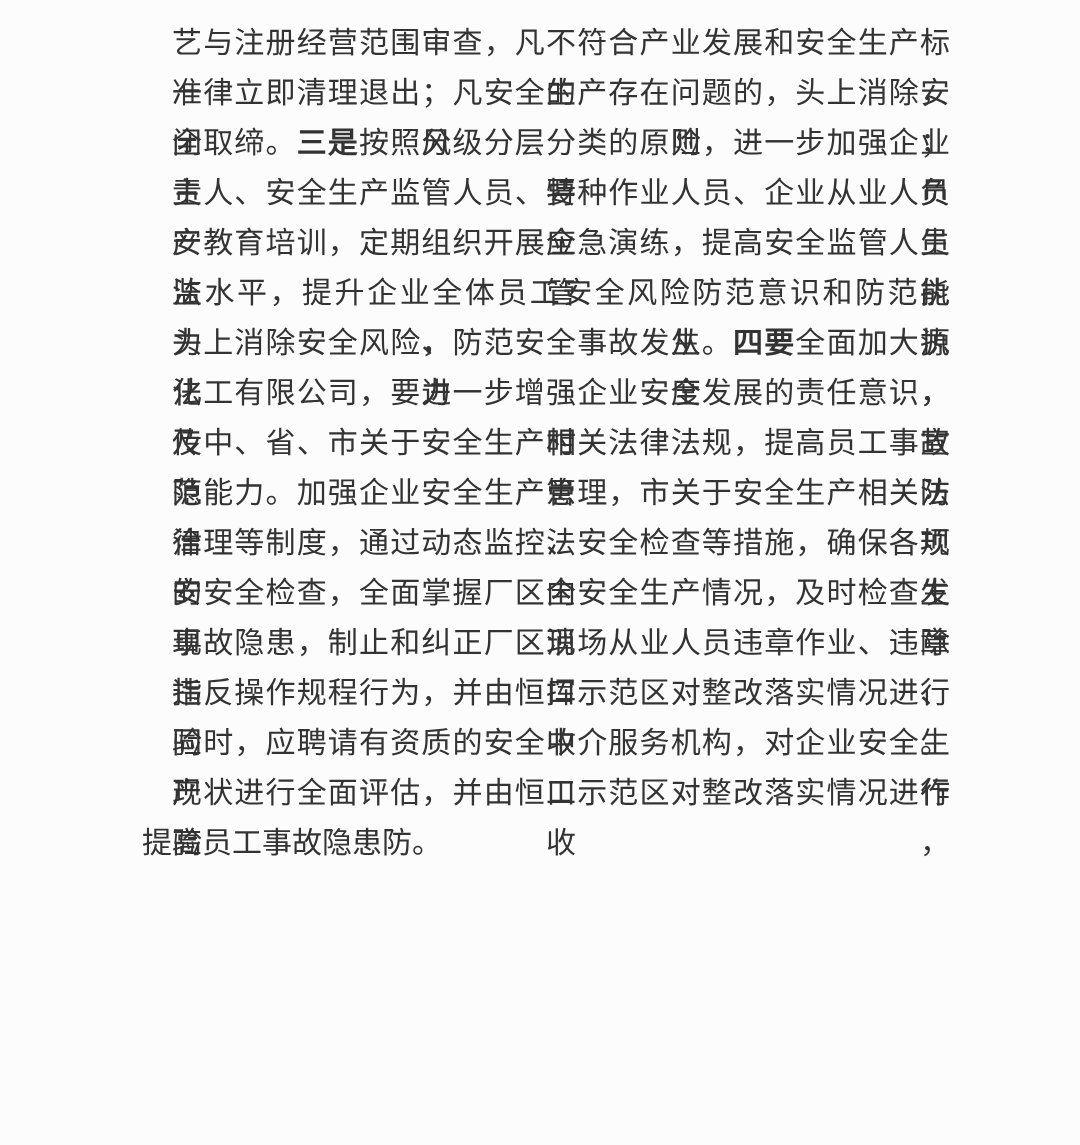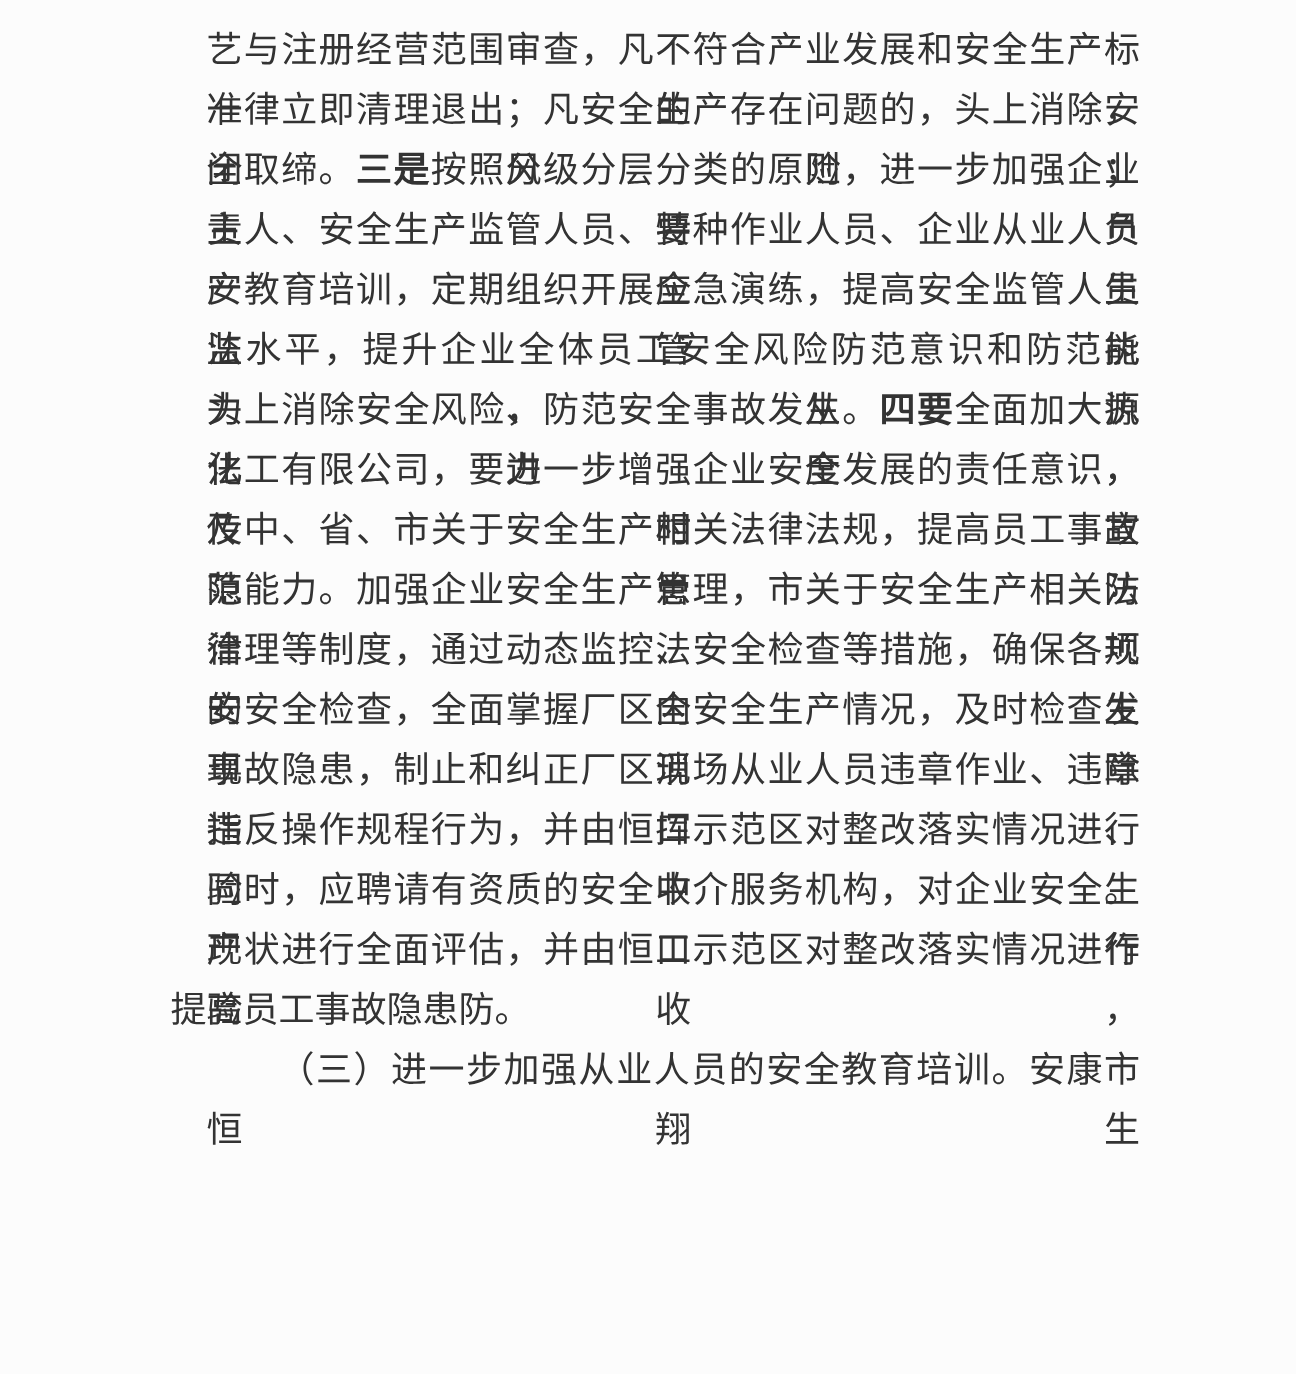--- a/index.html
+++ b/index.html
@@ -60,15 +60,14 @@
       <div class="text-line justify"><span class="run-normal">化工有限公司，要进一步增强企业安全发展的责任意识，及时宣</span></div>
       <div class="text-line justify"><span class="run-normal">传中、省、市关于安全生产相关法律法规，提高员工事故隐患防</span></div>
       <div class="text-line justify"><span class="run-normal">范能力。加强企业安全生产管理，市关于安全生产相关法律法规</span></div>
       <div class="text-line justify"><span class="run-normal">治理等制度，通过动态监控、安全检查等措施，确保各项安全生</span></div>
       <div class="text-line justify"><span class="run-normal">的安全检查，全面掌握厂区内安全生产情况，及时检查发现消除</span></div>
       <div class="text-line justify"><span class="run-normal">事故隐患，制止和纠正厂区现场从业人员违章作业、违章指挥、</span></div>
       <div class="text-line justify"><span class="run-normal">违反操作规程行为，并由恒口示范区对整改落实情况进行验收。</span></div>
       <div class="text-line justify"><span class="run-normal">同时，应聘请有资质的安全中介服务机构，对企业安全生产工作</span></div>
       <div class="text-line justify"><span class="run-normal">现状进行全面评估，并由恒口示范区对整改落实情况进行验收，</span></div>
       <div class="text-line"><span class="run-normal">提高员工事故隐患防。</span></div>
-      <div class="text-line justify indent"><span class="run-normal">（三）进一步加强从业人员的安全教育培训。安康市恒翔生</span></div>
     </div>
 </div>
 
 </body></html>

